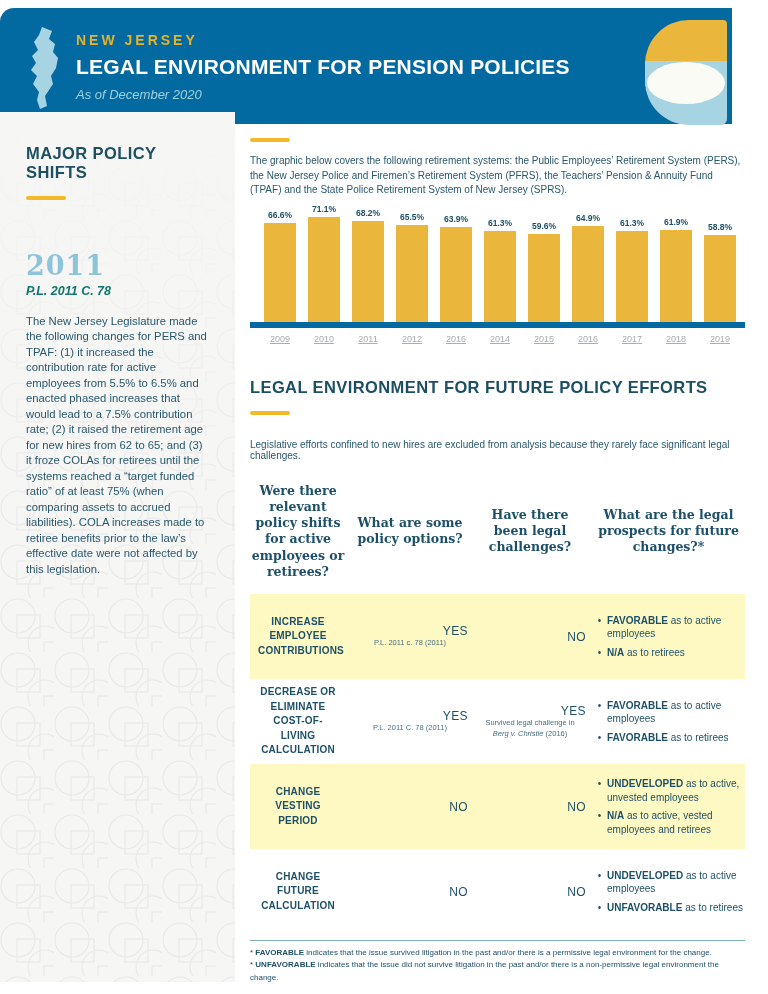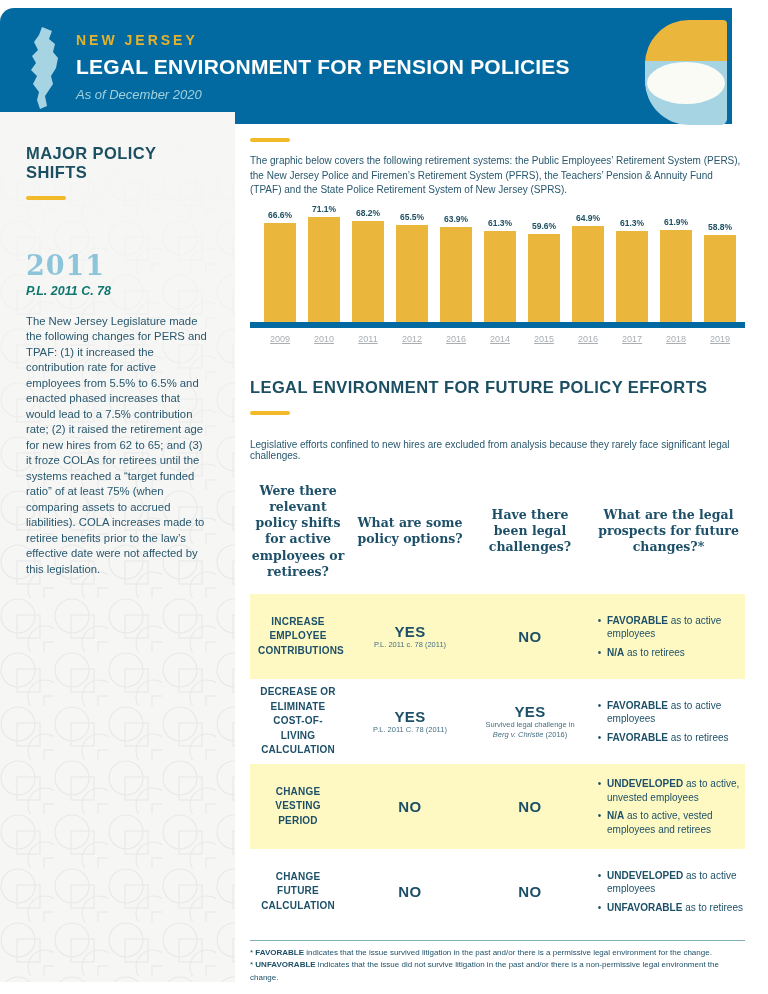--- a/index.html
+++ b/index.html
@@ -92,21 +92,21 @@
     font-family: "DejaVu Serif", serif; font-weight: bold; color: #1D5068;
     font-size: 12.5px; text-align: center; line-height: 1.3;
   }
   .trow { min-height: 85px; }
   .trow.green { background: #fef9c3; }
   .cell-option {
     font-size: 10px; font-weight: bold; color: #1D5068; text-align: center;
     letter-spacing: 0.2px; line-height: 1.45; padding: 0 8px;
   }
   .cell-answer { text-align: center; }
-  .answer { font-size: 15px; font-weight: bold; color: #1D5068; letter-spacing: 0.4px; }
+  .answer { font-size: 12px; font-weight: normal; color: #1D5068; letter-spacing: 0.4px; text-align: right; }
   .answer-detail { font-size: 7.5px; color: #467083; margin-top: 0; line-height: 1.35; padding: 0 6px; }
   .cell-prospects { padding-right: 2px; }
   .p-item { display: flex; font-size: 10px; color: #1D5068; margin: 5px 0; line-height: 1.35; }
   .p-bullet { width: 15px; text-align: center; flex: none; }
   .p-term { font-weight: bold; }
 
   
   .footnotes { border-top: 1.5px solid #7FB0B6; margin-top: 6px; padding-top: 6px; }
   .footnote { font-size: 8px; color: #1D5068; line-height: 1.55; }
   .fn-term { font-weight: bold; }

